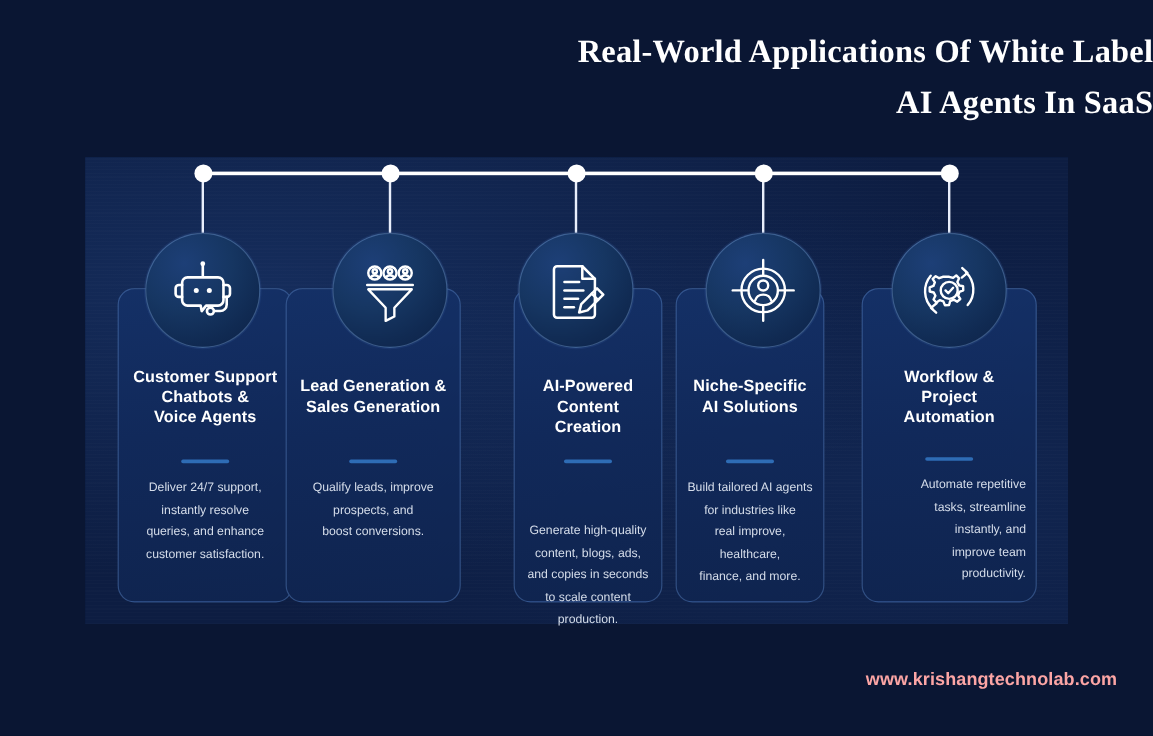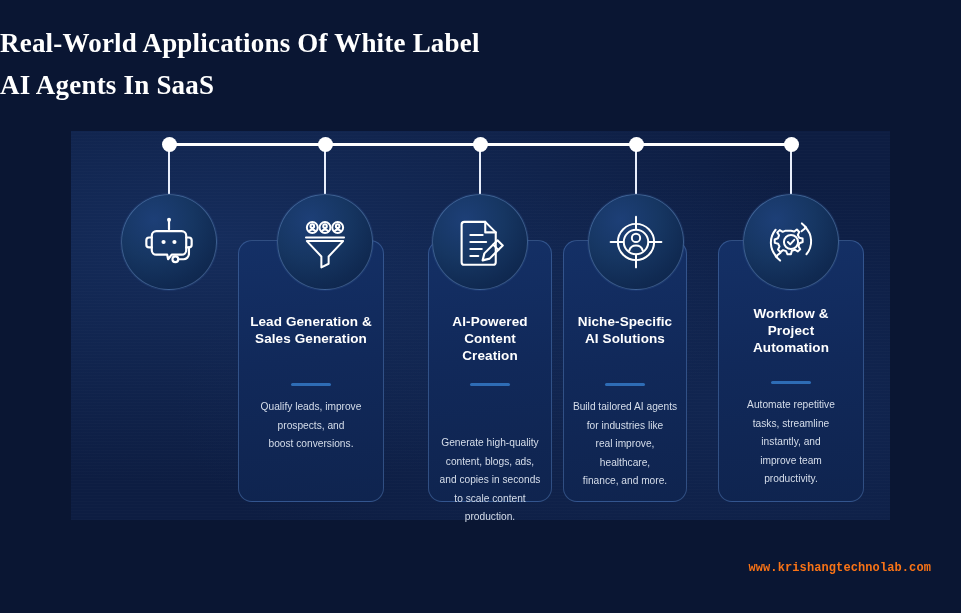--- a/index.html
+++ b/index.html
@@ -12,21 +12,21 @@
   #infographic {
     position:relative;
     width:961px; height:613px;
     background:#0a1633;
   }
 
   
   .title-block {
     position:absolute;
     left:0; top:22px; width:961px;
-    text-align:left;
+    text-align:right;
   }
   .title-line {
     font-family:"Liberation Serif", serif;
     font-weight:bold;
     font-size:27px;
     line-height:42px;
     color:#ffffff;
     letter-spacing:0.2px;
   }
 
@@ -125,25 +125,24 @@
     text-align:center;
     font-size:10.2px;
     line-height:18.5px;
     color:#d5ddea;
   }
 
   
   .footer-url {
     position:absolute;
     right:30px; bottom:38px;
-    font-size:12px;
+    font-size:15px;
     font-weight:bold;
-    color:#f97316;
+    color:#fca5a5;
     letter-spacing:0.1px;
-    font-family:Liberation Mono, monospace;
   }
 </style>
 </head>
 <body>
 
 <div id="infographic">
 
   <div class="title-block">
     <div class="title-line">Real-World Applications Of White Label</div>
     <div class="title-line">AI Agents In SaaS</div>
@@ -175,20 +174,34 @@
         <circle cx="32" cy="7.5" r="2.2" fill="#ffffff" stroke="none"></circle>
         <path d="M18 20 h28 a5 5 0 0 1 5 5 v16 a5 5 0 0 1 -5 5 h-11 l-4 5 -1 -5 h-12 a5 5 0 0 1 -5 -5 v-16 a5 5 0 0 1 5 -5 z"></path>
         <circle cx="26" cy="32" r="2.3" fill="#ffffff" stroke="none"></circle>
         <circle cx="38" cy="32" r="2.3" fill="#ffffff" stroke="none"></circle>
         <path d="M13 27 h-3 a3 3 0 0 0 -3 3 v5 a3 3 0 0 0 3 3 h3"></path>
         <path d="M51 27 h3 a3 3 0 0 1 3 3 v5 a3 3 0 0 1 -3 3 h-3"></path>
         <path d="M54 38 v7 a6 6 0 0 1 -6 6 h-5"></path>
         <circle cx="39" cy="51" r="3.2"></circle>
       </svg>
     </span>
+  </div>
+  <div class="card" style="left:98px; width:146px;">
+    <div class="card-title">
+      <div>Customer Support</div>
+      <div>Chatbots &amp;</div>
+      <div>Voice Agents</div>
+    </div>
+    <div class="card-divider" style="top:142px;"></div>
+    <div class="card-body" style="top:157px;">
+      <div>Deliver 24/7 support,</div>
+      <div>instantly resolve</div>
+      <div>queries, and enhance</div>
+      <div>customer satisfaction.</div>
+    </div>
   </div>
 
   <div class="icon-bubble" style="left:277px; top:194px;">
     <span>
       <svg width="58" height="58" viewBox="0 0 64 64" fill="none" stroke="#ffffff" stroke-width="2.2" stroke-linecap="round" stroke-linejoin="round">
         <circle cx="18" cy="16" r="6"></circle>
         <circle cx="18" cy="14.5" r="2"></circle>
         <path d="M14.2 20.4a4.3 4.3 0 0 1 7.6 0"></path>
         <circle cx="32" cy="16" r="6"></circle>
         <circle cx="32" cy="14.5" r="2"></circle>
@@ -284,21 +297,21 @@
       </svg>
     </span>
   </div>
   <div class="card" style="left:718px; width:146px;">
     <div class="card-title">
       <div>Workflow &amp;</div>
       <div>Project</div>
       <div>Automation</div>
     </div>
     <div class="card-divider" style="top:140px;"></div>
-    <div class="card-body" style="top:155px;">
+    <div class="card-body" style="top:155px;text-align:right;">
       <div>Automate repetitive</div>
       <div>tasks, streamline</div>
       <div>instantly, and</div>
       <div>improve team</div>
       <div>productivity.</div>
     </div>
   </div>
 
   <div class="footer-url">www.krishangtechnolab.com</div>
 

